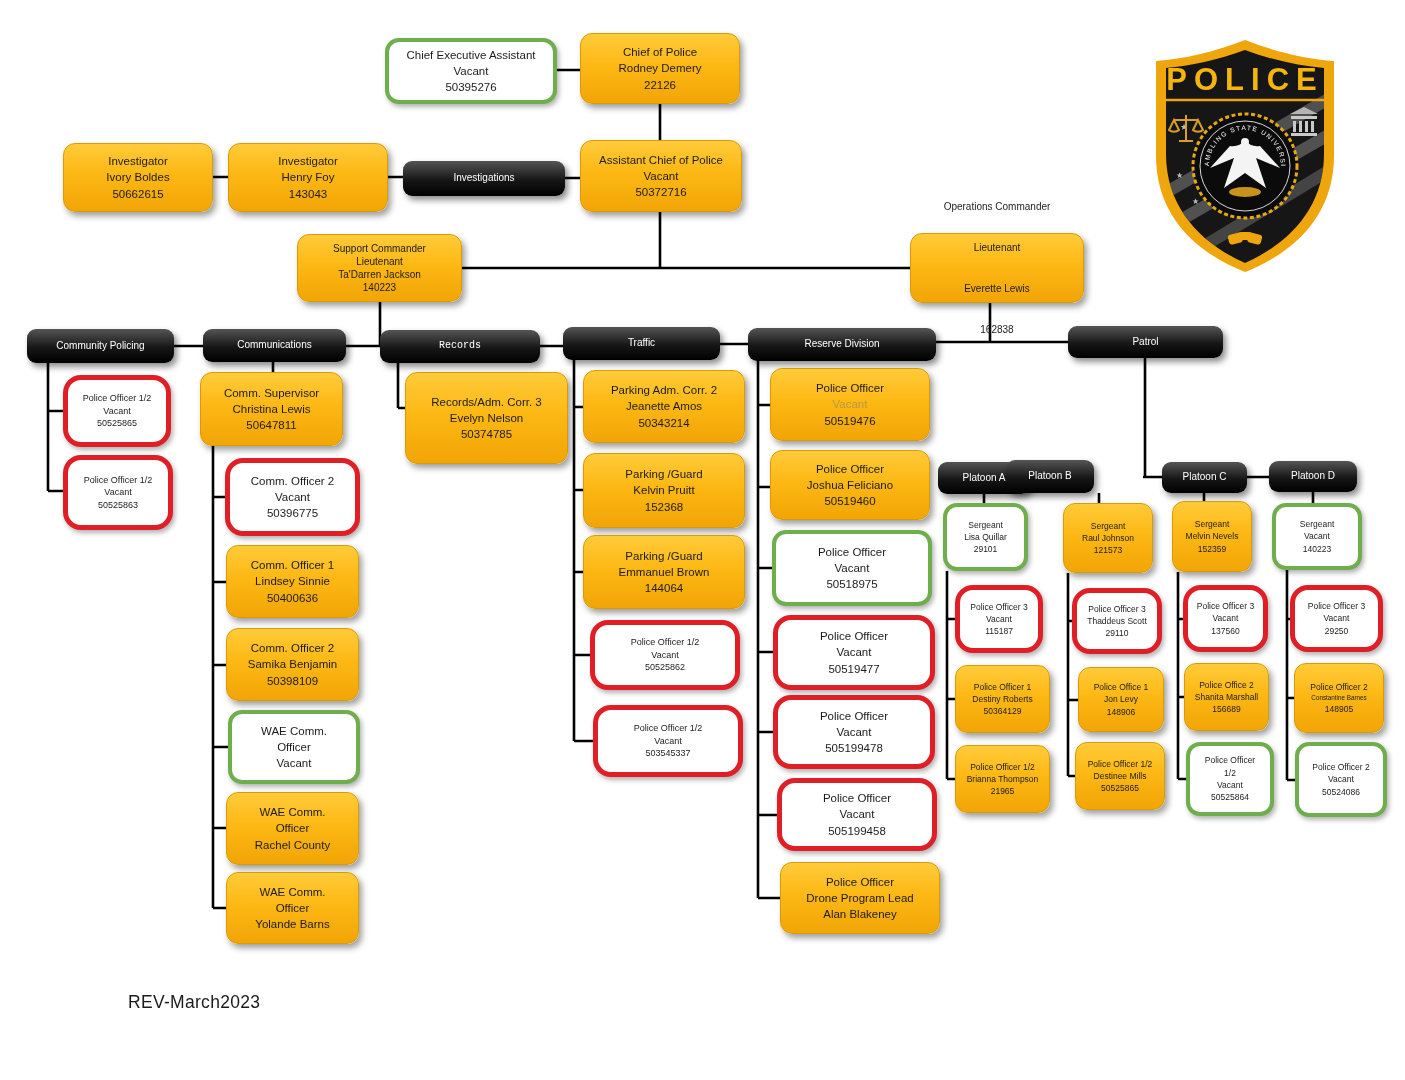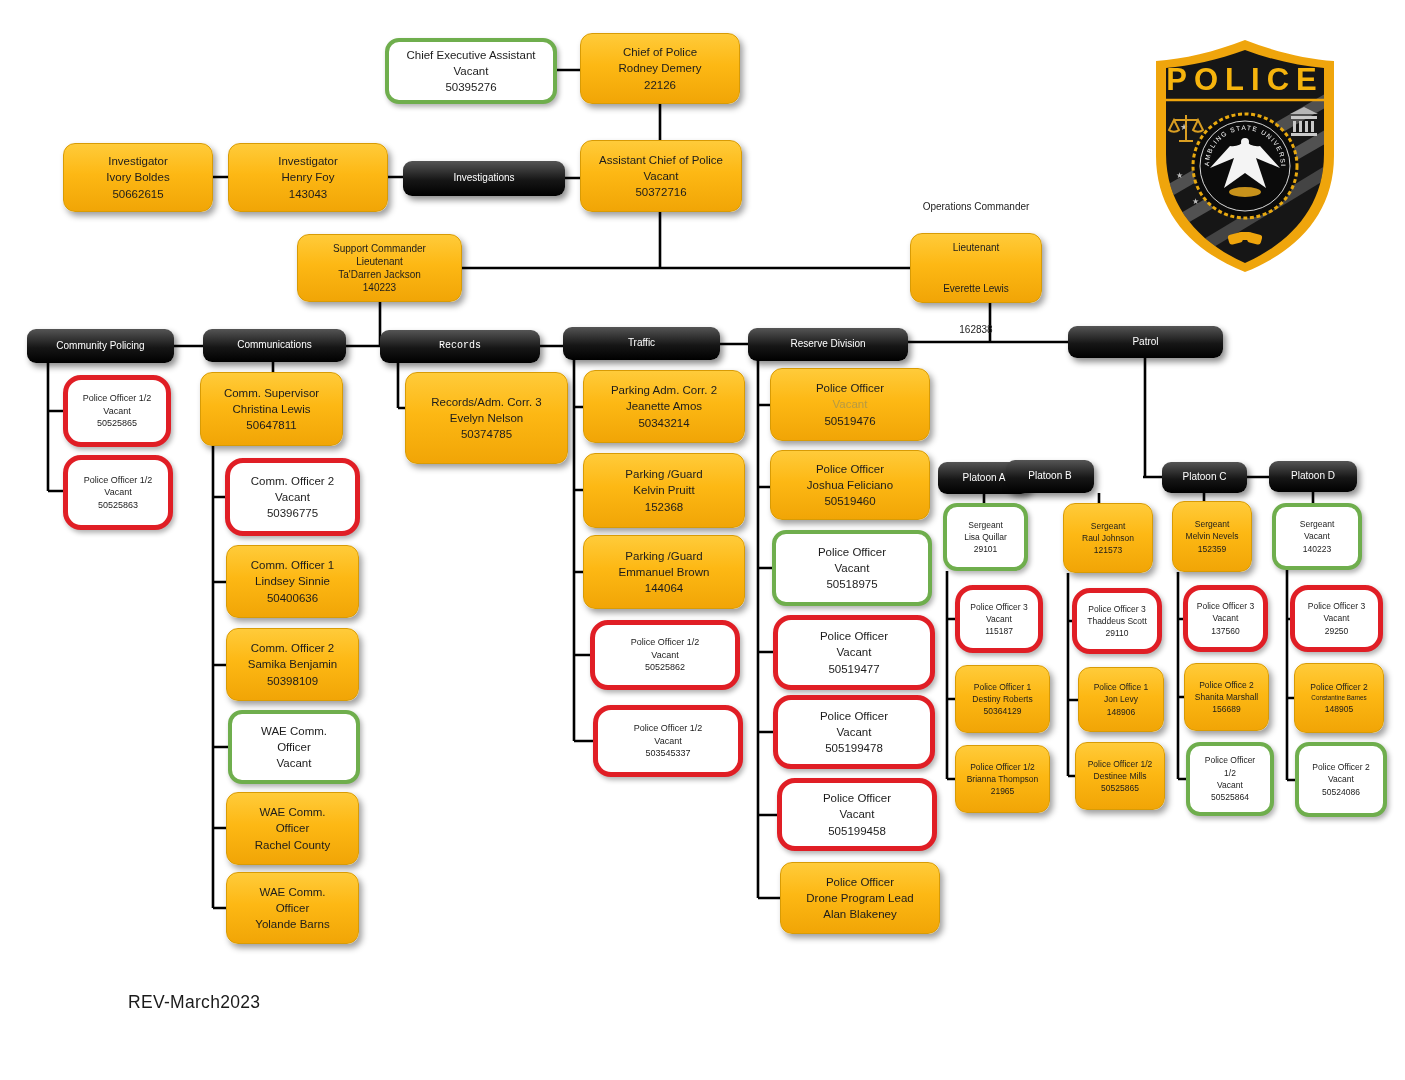--- a/index.html
+++ b/index.html
@@ -136,39 +136,39 @@
       <div class="line">Assistant Chief of Police</div>
       <div class="line">Vacant</div>
       <div class="line">50372716</div>
     </div>
     <div class="node gold fs10" style="left: 297px; top: 234px; width: 165px; height: 68px;">
       <div class="line">Support Commander</div>
       <div class="line">Lieutenant</div>
       <div class="line">Ta'Darren Jackson</div>
       <div class="line">140223</div>
     </div>
-    <div class="node gold fs10" style="left: 910px; top: 233px; width: 132px; height: 70px; gap: 28px;">
+    <div class="node gold fs10" style="left: 910px; top: 233px; width: 174px; height: 70px; gap: 28px;">
       <div class="line">Operations Commander</div>
       <div class="line">Lieutenant</div>
       <div class="line">Everette Lewis</div>
       <div class="line">162838</div>
     </div>
     <div class="node black" style="left: 27px; top: 329px; width: 147px; height: 34px;">
       <div class="line">Community Policing</div>
     </div>
     <div class="node black" style="left: 203px; top: 329px; width: 143px; height: 33px;">
       <div class="line">Communications</div>
     </div>
     <div class="node black" style="left: 380px; top: 330px; width: 160px; height: 33px; font-family: Liberation Mono, monospace;">
       <div class="line">Records</div>
     </div>
     <div class="node black" style="left: 563px; top: 327px; width: 157px; height: 33px;">
       <div class="line">Traffic</div>
     </div>
-    <div class="node black" style="left: 748px; top: 328px; width: 160px; height: 33px; text-align: center;">
+    <div class="node black" style="left: 748px; top: 328px; width: 188px; height: 33px; text-align: center;">
       <div class="line">Reserve Division</div>
     </div>
     <div class="node black" style="left: 1068px; top: 326px; width: 155px; height: 32px;">
       <div class="line">Patrol</div>
     </div>
     <div class="node black" style="left: 938px; top: 462px; width: 92px; height: 32px;">
       <div class="line">Platoon A</div>
     </div>
     <div class="node black" style="left: 1006px; top: 460px; width: 88px; height: 33px;">
       <div class="line">Platoon B</div>

